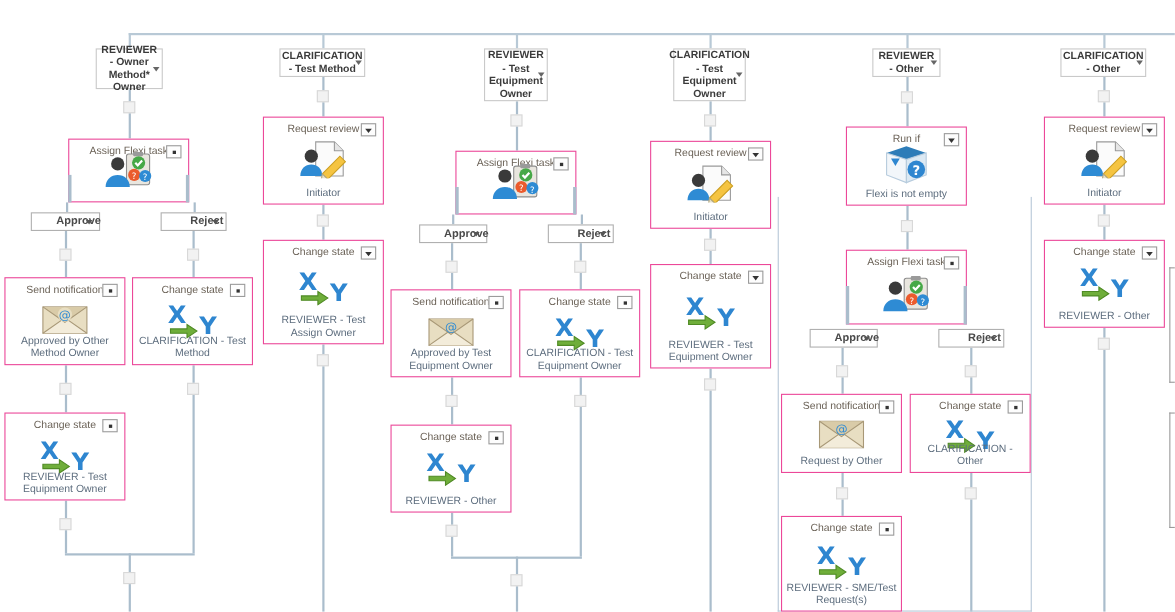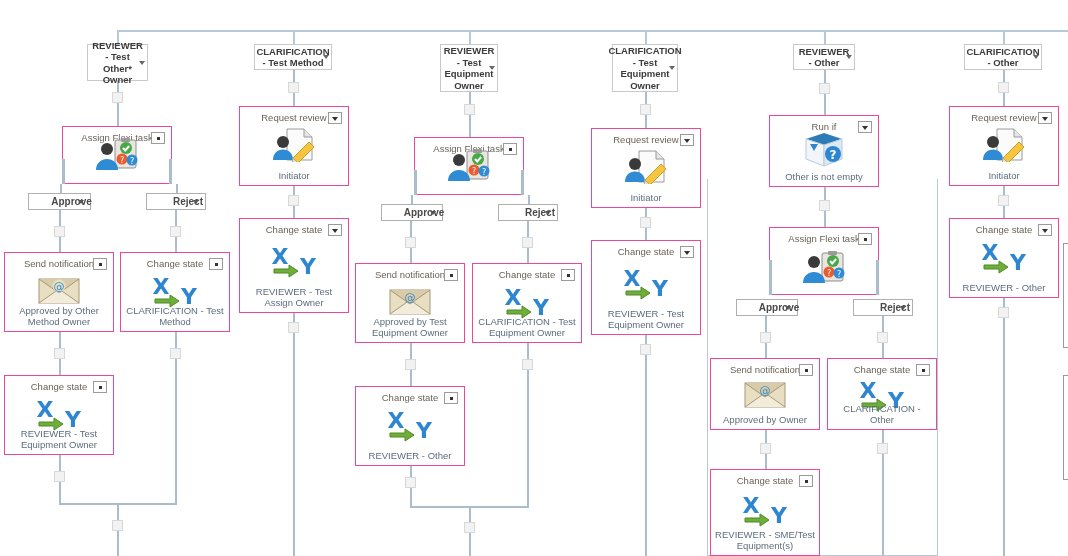--- a/index.html
+++ b/index.html
@@ -114,21 +114,21 @@
 
   <div class="line hline thin" style="left:117px;top:30px;width:951px;"></div>
   <div class="line vline thin" style="left:117px;top:30px;height:14px;"></div>
   <div class="line vline thin" style="left:293px;top:30px;height:14px;"></div>
   <div class="line vline thin" style="left:469px;top:30px;height:14px;"></div>
   <div class="line vline thin" style="left:645px;top:30px;height:14px;"></div>
   <div class="line vline thin" style="left:824px;top:30px;height:14px;"></div>
   <div class="line vline thin" style="left:1003px;top:30px;height:14px;"></div>
 
   <div class="lane" style="left:87px;top:44px;width:61px;height:37px;">
-    <span class="ltxt">REVIEWER - Test Other* Owner</span>
+    <span class="ltxt">REVIEWER - Owner Method* Owner</span>
     <span class="caret"></span>
   </div>
 
   <div class="lane" style="left:254px;top:44px;width:78px;height:26px;">
     <span class="ltxt">CLARIFICATION - Test Method</span>
     <span class="caret"></span>
   </div>
 
   <div class="lane" style="left:440px;top:44px;width:58px;height:48px;">
     <span class="ltxt">REVIEWER - Test Equipment Owner</span>
@@ -444,21 +444,21 @@
     <div class="icon" style="top:34px;">
       <svg width="44" height="38" viewBox="0 0 44 38">
         <path d="M4 8 L22 2 L40 8 L22 14 z" fill="#2d7cb8"></path>
         <path d="M4 8 L4 28 L22 35 L22 14 z" fill="#f2f6fa" stroke="#b6cbdd"></path>
         <path d="M40 8 L40 28 L22 35 L22 14 z" fill="#dce9f3" stroke="#b6cbdd"></path>
         <path d="M8 13 h8 l-4 7 z" fill="#2e86d0"></path>
         <circle cx="31" cy="23" r="8" fill="#2e86d0"></circle>
         <text x="31" y="28" font-size="12" fill="#fff" text-anchor="middle" font-family="DejaVu Sans" font-weight="bold">?</text>
       </svg>
     </div>
-    <div class="sub">Other is not empty</div>
+    <div class="sub">Flexi is not empty</div>
   </div>
 
   <div class="line vline" style="left:824px;top:187px;height:40px;"></div>
   <div class="handle" style="left:819px;top:200px;"></div>
 
   <div class="node leftbar rightbar" style="left:769px;top:227px;width:110px;height:68px;">
     <div class="title">Assign Flexi task</div>
     <div class="minibtn sq">
         <i></i>
       </div>
@@ -498,21 +498,21 @@
         <i></i>
       </div>
     <div class="icon" style="top:36px;">
       <svg width="42" height="28" viewBox="0 0 42 28">
         <rect x="1" y="2" width="40" height="24" fill="#e8dec2" stroke="#a89877"></rect>
         <path d="M1 26 L21 12 L41 26" fill="#f3ecda" stroke="#a89877"></path>
         <path d="M1 2 L21 16 L41 2" fill="#d9cba8" stroke="#a89877"></path>
         <text x="21" y="13" font-size="11" fill="#2e8bd4" text-anchor="middle" font-family="DejaVu Sans">@</text>
       </svg>
     </div>
-    <div class="sub">Approved by Owner</div>
+    <div class="sub">Request by Other</div>
   </div>
 
   <div class="node" style="left:827px;top:358px;width:110px;height:72px;">
     <div class="title">Change state</div>
     <div class="minibtn sq">
         <i></i>
       </div>
     <div class="icon" style="top:36px;">
       <svg width="56" height="34" viewBox="0 0 56 34">
         <text x="14" y="20" font-size="22" font-weight="bold" fill="#2e86d0" text-anchor="middle" font-family="DejaVu Sans">X</text>
@@ -533,21 +533,21 @@
     <div class="minibtn sq">
         <i></i>
       </div>
     <div class="icon" style="top:40px;">
       <svg width="56" height="34" viewBox="0 0 56 34">
         <text x="14" y="20" font-size="22" font-weight="bold" fill="#2e86d0" text-anchor="middle" font-family="DejaVu Sans">X</text>
         <text x="42" y="30" font-size="22" font-weight="bold" fill="#2e86d0" text-anchor="middle" font-family="DejaVu Sans">Y</text>
         <path d="M8 25 h15 v-4 l9 6 -9 6 v-4 h-15 z" fill="#6fae3a" stroke="#4f8a24"></path>
       </svg>
     </div>
-    <div class="sub">REVIEWER - SME/Test Equipment(s)</div>
+    <div class="sub">REVIEWER - SME/Test Request(s)</div>
   </div>
 
   <div class="line vline" style="left:1003px;top:70px;height:36px;"></div>
   <div class="handle" style="left:998px;top:82px;"></div>
 
   <div class="node" style="left:949px;top:106px;width:110px;height:80px;">
     <div class="title">Request review</div>
     <div class="minibtn">
         <i></i>
       </div>

